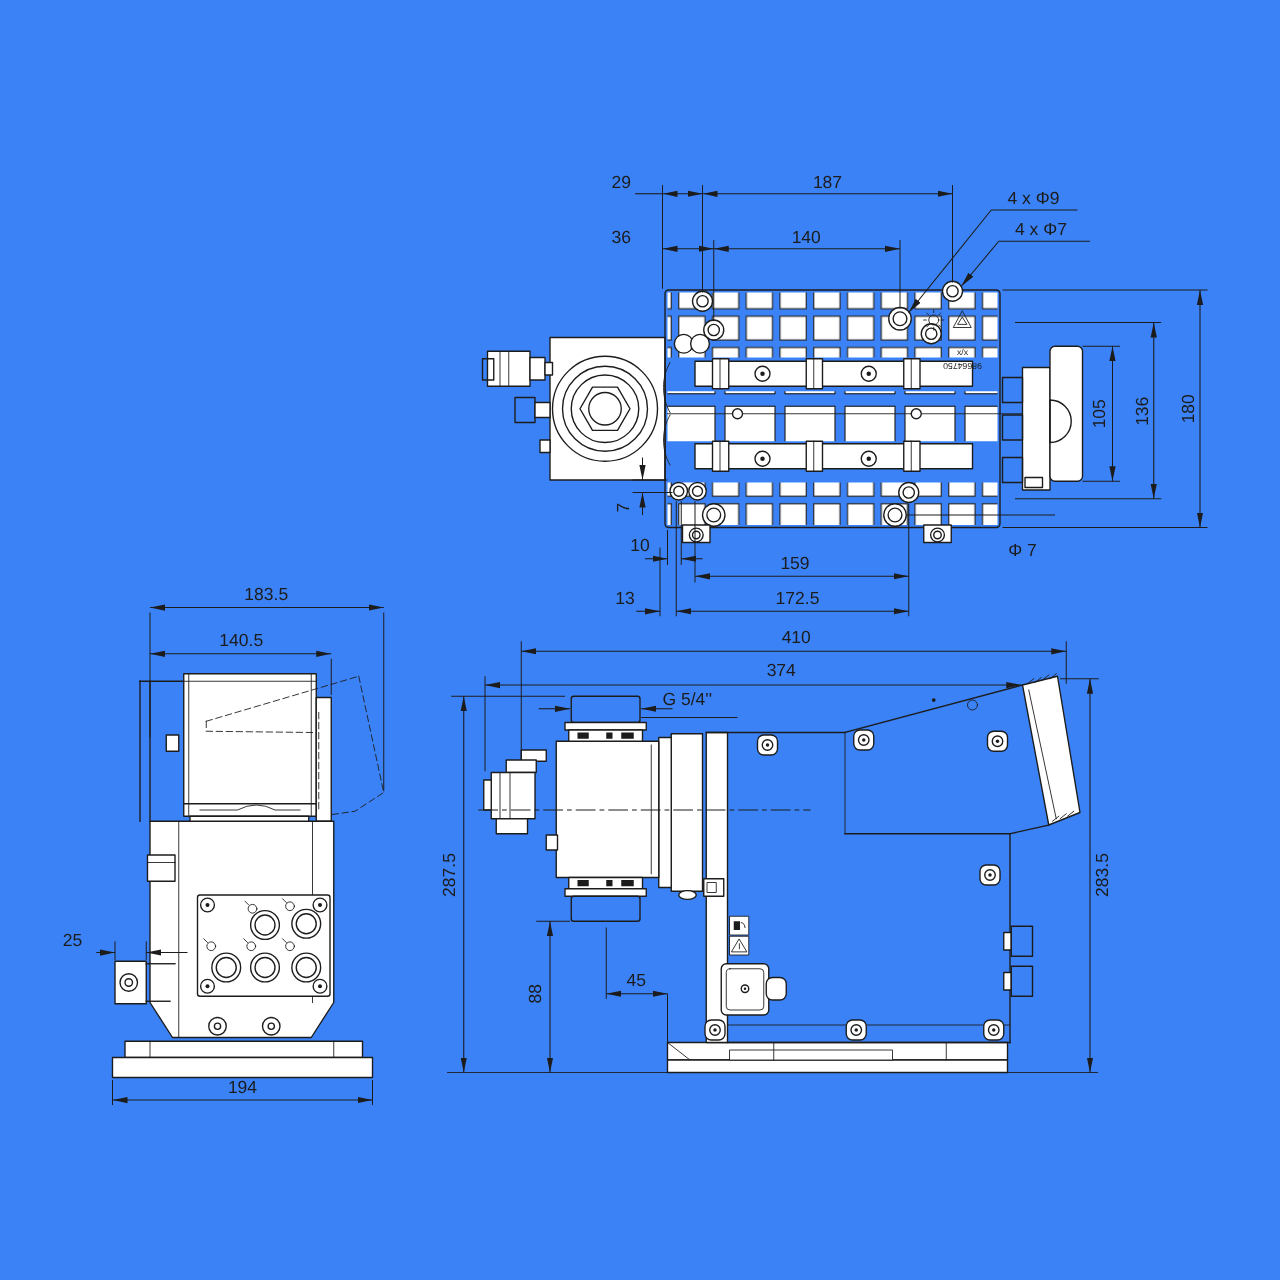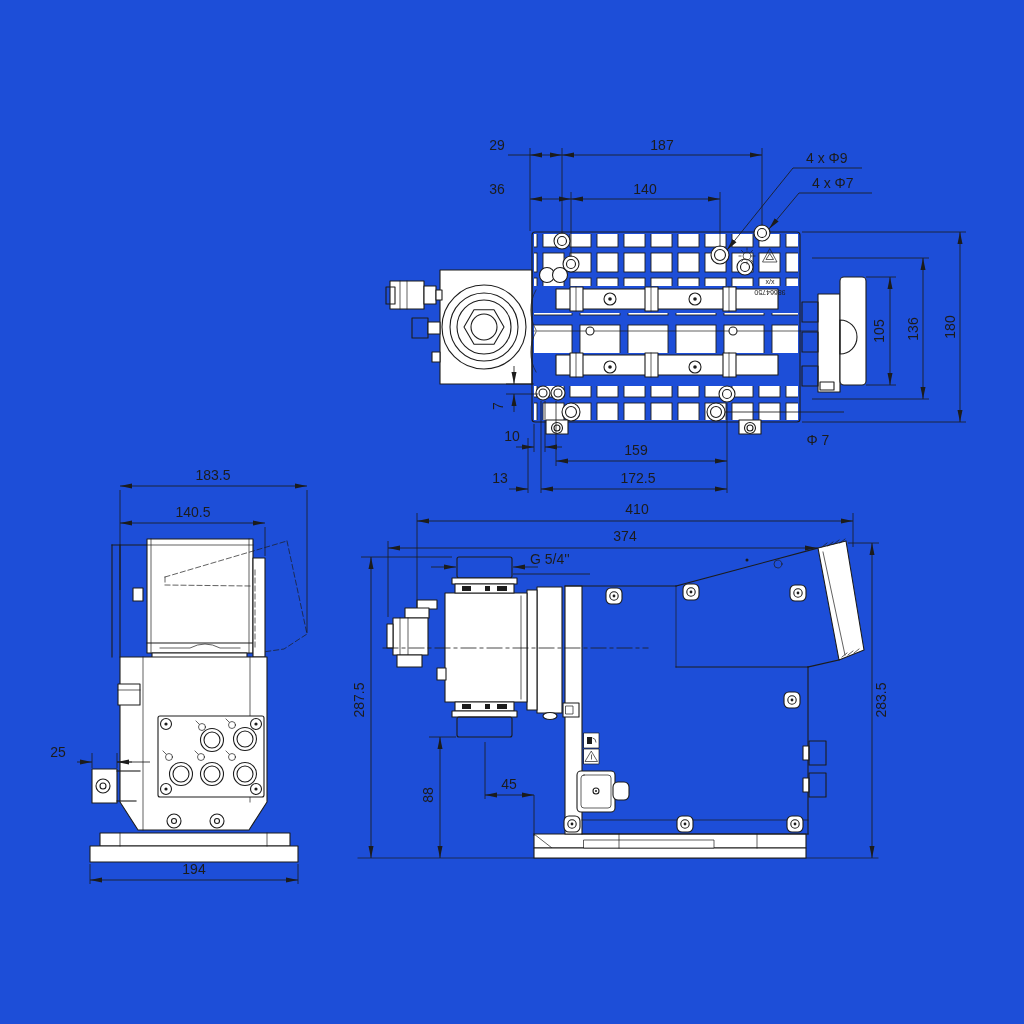--- a/index.html
+++ b/index.html
@@ -1,16 +1,16 @@
 <!DOCTYPE html>
 <html><head>
 <meta charset="utf-8">
 <style>
   html,body{margin:0;padding:0;background:#ffffff;}
-  .stage{width:1024px;height:1024px;position:relative;background:#1d4ed8;}
+  .stage{width:1024px;height:1024px;position:relative;background:#3b82f6;}
   svg{display:block;}
   .ln{stroke:#1c1c1c;stroke-width:1.1;fill:none;stroke-linejoin:round;stroke-linecap:square;}
   .thin{stroke-width:0.7;}
   .fw{fill:#ffffff;}
   .dk{fill:#1c1c1c;}
   .dimln{stroke:#1c1c1c;stroke-width:0.85;fill:none;}
   .ext{stroke:#1c1c1c;stroke-width:0.8;fill:none;}
   .dash{stroke-dasharray:5,3;}
   .cline{stroke-dasharray:15,4,3,4;stroke-width:0.8;}
   text.dim{font-family:"Liberation Sans",sans-serif;font-size:14px;fill:#1c1c1c;}

